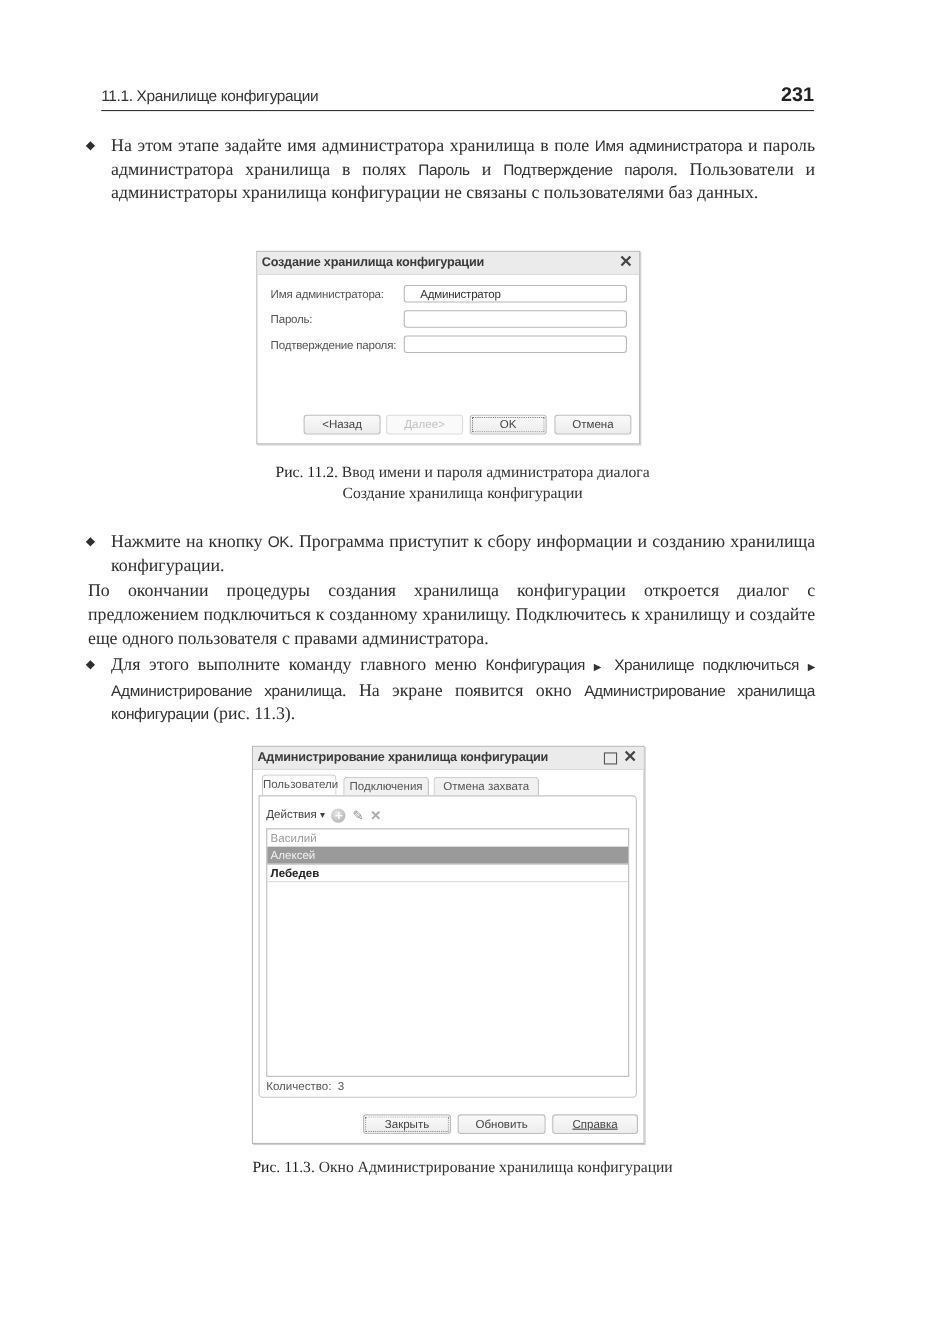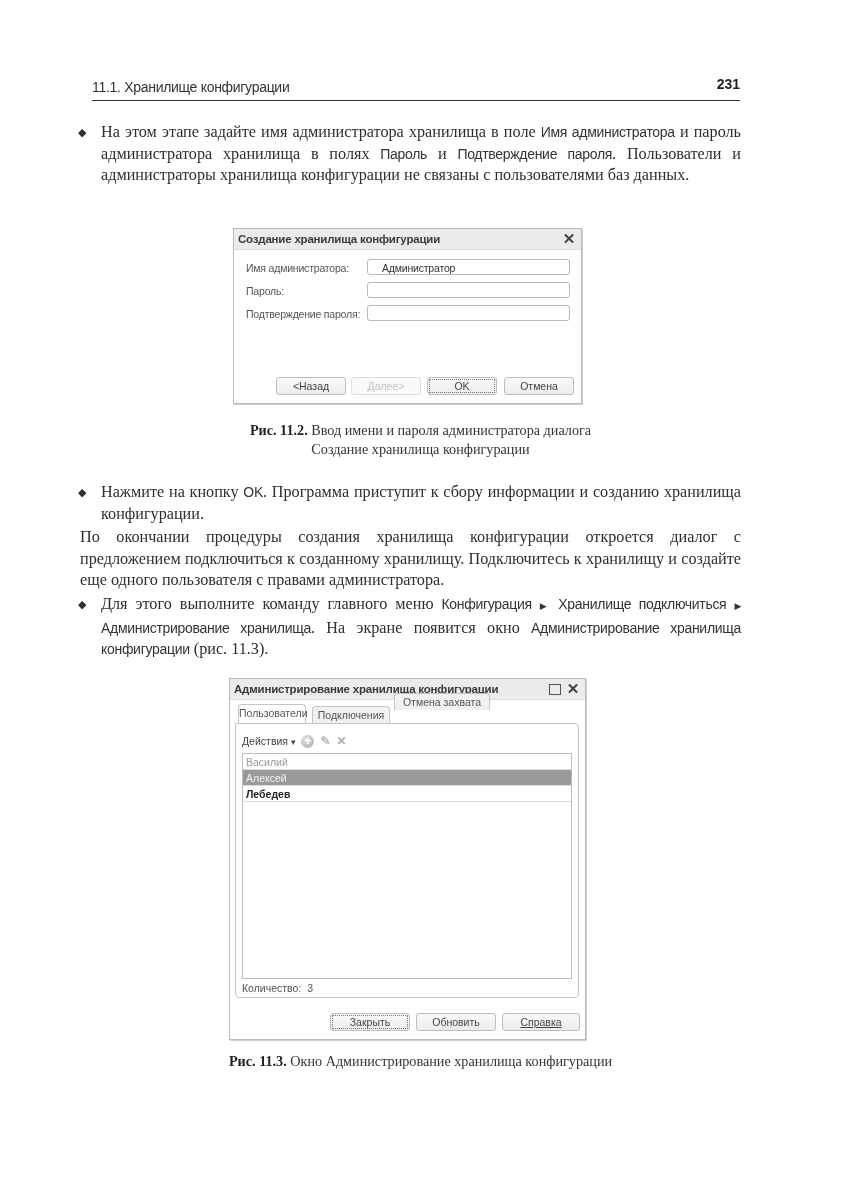--- a/index.html
+++ b/index.html
@@ -1,31 +1,31 @@
 <!DOCTYPE html>
 <html><head>
 <meta charset="utf-8">
 <style>
   html, body { margin:0; padding:0; }
   body { width:841px; height:1200px; background:#ffffff; position:relative; overflow:hidden; color:#2a2a2a; }
   .abs { position:absolute; }
 
   .running-head { left:92px; top:76px; width:648px; height:24px; border-bottom:1.5px solid #333; }
   .running-head .title { position:absolute; left:0; top:3px; font-size:14px; color:#333; font-family:"Liberation Sans",sans-serif; letter-spacing:-0.3px; }
-  .running-head .pnum { position:absolute; right:0; top:0; font-size:14px; font-weight:bold; font-family:"Liberation Sans",sans-serif; color:#222; }
+  .running-head .pnum { position:absolute; right:0; top:0; font-size:18px; font-weight:bold; font-family:"Liberation Sans",sans-serif; color:#222; }
 
   .para { font-size:16.2px; line-height:21.5px; color:#2e2e2e; font-family:"Liberation Serif",serif; text-align:justify; }
   .ui-term { font-family:"Liberation Sans",sans-serif; font-size:14px; letter-spacing:-0.3px; color:#333; }
   .bullet { position:absolute; left:-23px; top:0; font-size:11px; }
   .bul { left:101px; width:640px; }
   .plain { left:80px; width:661px; }
   .jl { text-align-last:left; }
 
   .caption { left:90px; width:661px; text-align:center; font-size:14.2px; line-height:19px; font-family:"Liberation Serif",serif; color:#333; }
-  .caption b { font-weight:bold; color:#222; }
+  .caption b { font-weight:normal; color:#222; }
 
   
   .dlg { background:#fff; border:1px solid #b9b9b9; box-shadow:1px 1px 0 #d0d0d0; font-family:"Liberation Sans",sans-serif; }
   .dlg-title { height:20px; background:#ebebeb; border-bottom:1px solid #dcdcdc; font-weight:bold; font-size:11.5px; color:#3a3a3a; padding-left:4px; line-height:20px; position:relative; letter-spacing:-0.2px; }
   .dlg-title .close { position:absolute; right:6px; top:0; font-size:15px; font-weight:bold; color:#444; }
   .dlg-title .max { position:absolute; right:24px; top:5px; width:10px; height:9px; border:1.5px solid #555; }
   .lbl { font-size:10.5px; color:#555; letter-spacing:-0.2px; }
   .field { height:16px; border:1px solid #b8b8b8; border-radius:3px; background:#fff; font-size:10.5px; color:#333; line-height:16px; padding-left:4px; box-sizing:border-box; letter-spacing:-0.2px; }
   .btn { height:18px; border:1px solid #bdbdbd; border-radius:3px; background:linear-gradient(#fafafa,#ececec); font-size:10.5px; color:#444; text-align:center; line-height:17px; box-sizing:border-box; }
   .btn.disabled { color:#c0c0c0; border-color:#dcdcdc; background:#fafafa; }
@@ -91,21 +91,21 @@
 
 <div class="abs dlg" style="left:229px; top:678px; width:355px; height:360px;">
   <div class="dlg-title">
     <span>Администрирование хранилища конфигурации</span>
     <span class="max"></span>
     <span class="close">✕</span>
   </div>
 
   <div class="abs tab active" style="left:8px; top:25px; width:68px;">Пользователи</div>
   <div class="abs tab" style="left:82px; top:27px; width:78px;">Подключения</div>
-  <div class="abs tab" style="left:164px; top:14px; width:96px;">Отмена захвата</div>
+  <div class="abs tab" style="left:164px; top:27px; width:96px;">Отмена захвата</div>
 
   <div class="abs" style="left:5px; top:44px; width:344px; height:275px; border:1px solid #c4c4c4; border-radius:0 4px 4px 4px; box-sizing:border-box;">
 
     <div class="abs" style="left:6px; top:9px; height:16px; display:flex; align-items:center; gap:6px; font-size:10.5px; color:#444;">
       <span><span>Действия</span> <span style="font-size:9px;">▾</span></span>
       <span style="display:inline-block; width:13px; height:13px; border-radius:50%; background:radial-gradient(circle at 40% 35%,#e6e6e6,#a8a8a8); color:#fff; font-size:12px; line-height:13px; text-align:center; font-weight:bold;">+</span>
       <span style="color:#888; font-size:12px;">✎</span>
       <span style="color:#aaa; font-size:12px; font-weight:bold;">✕</span>
     </div>
 

